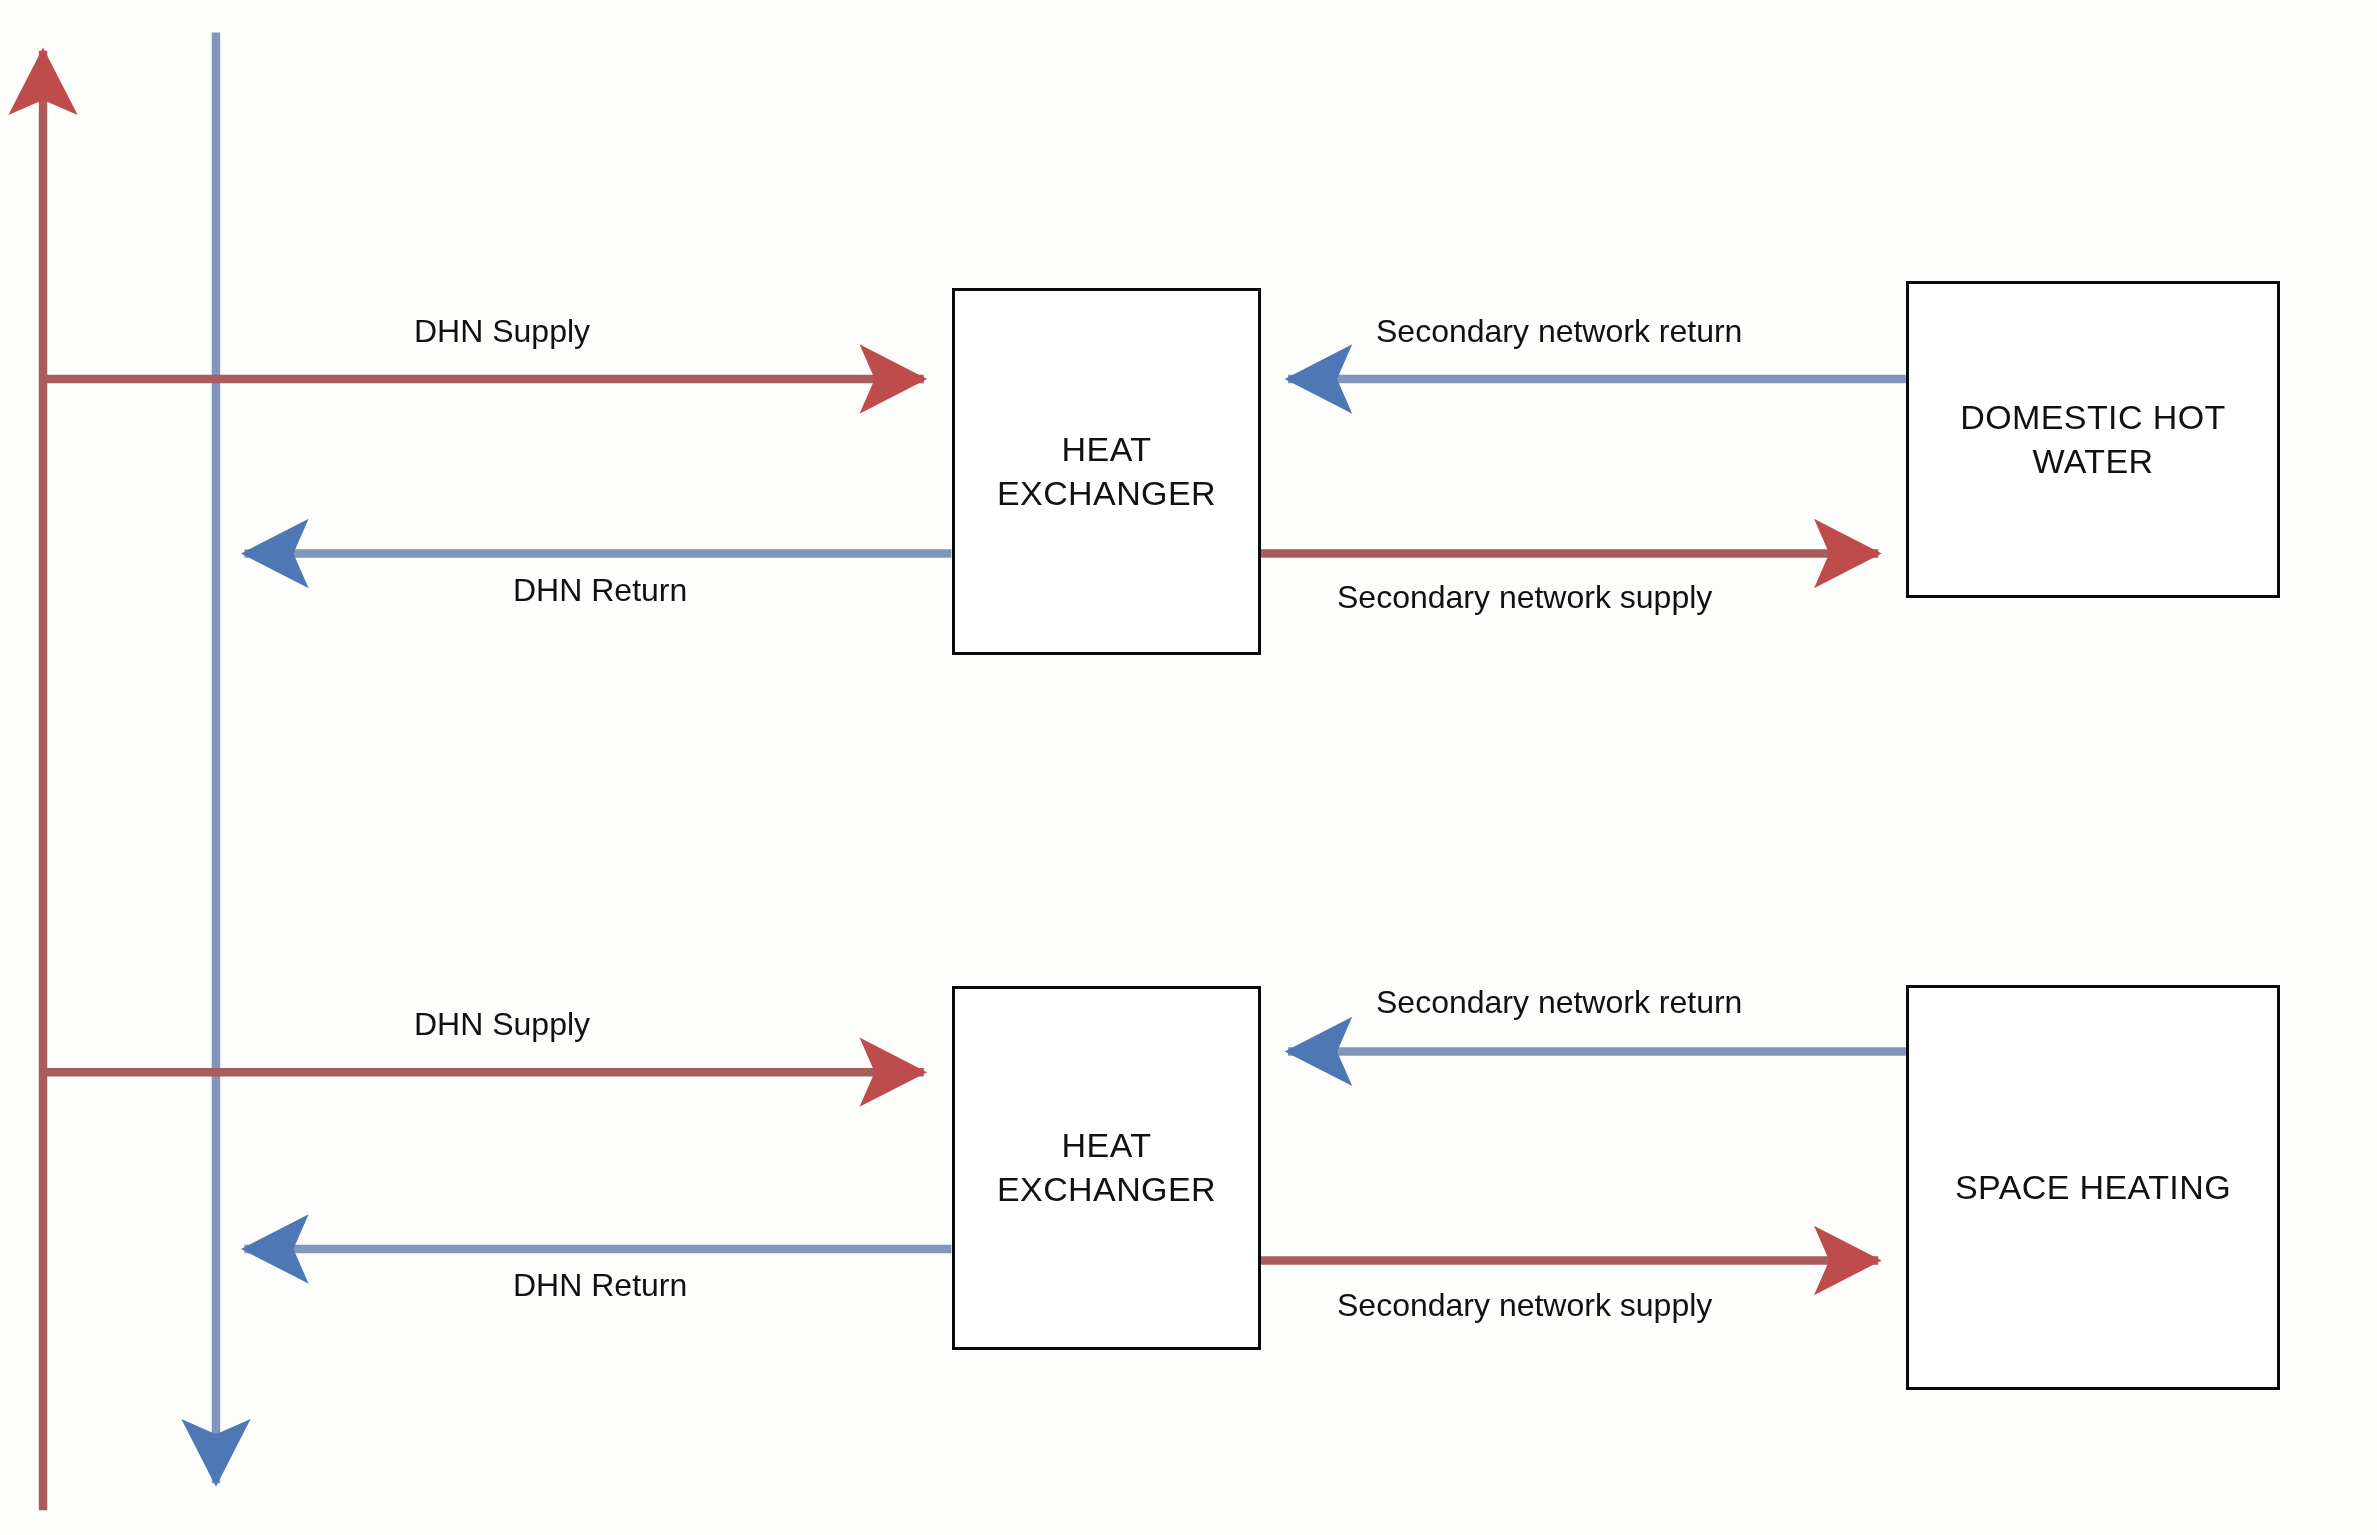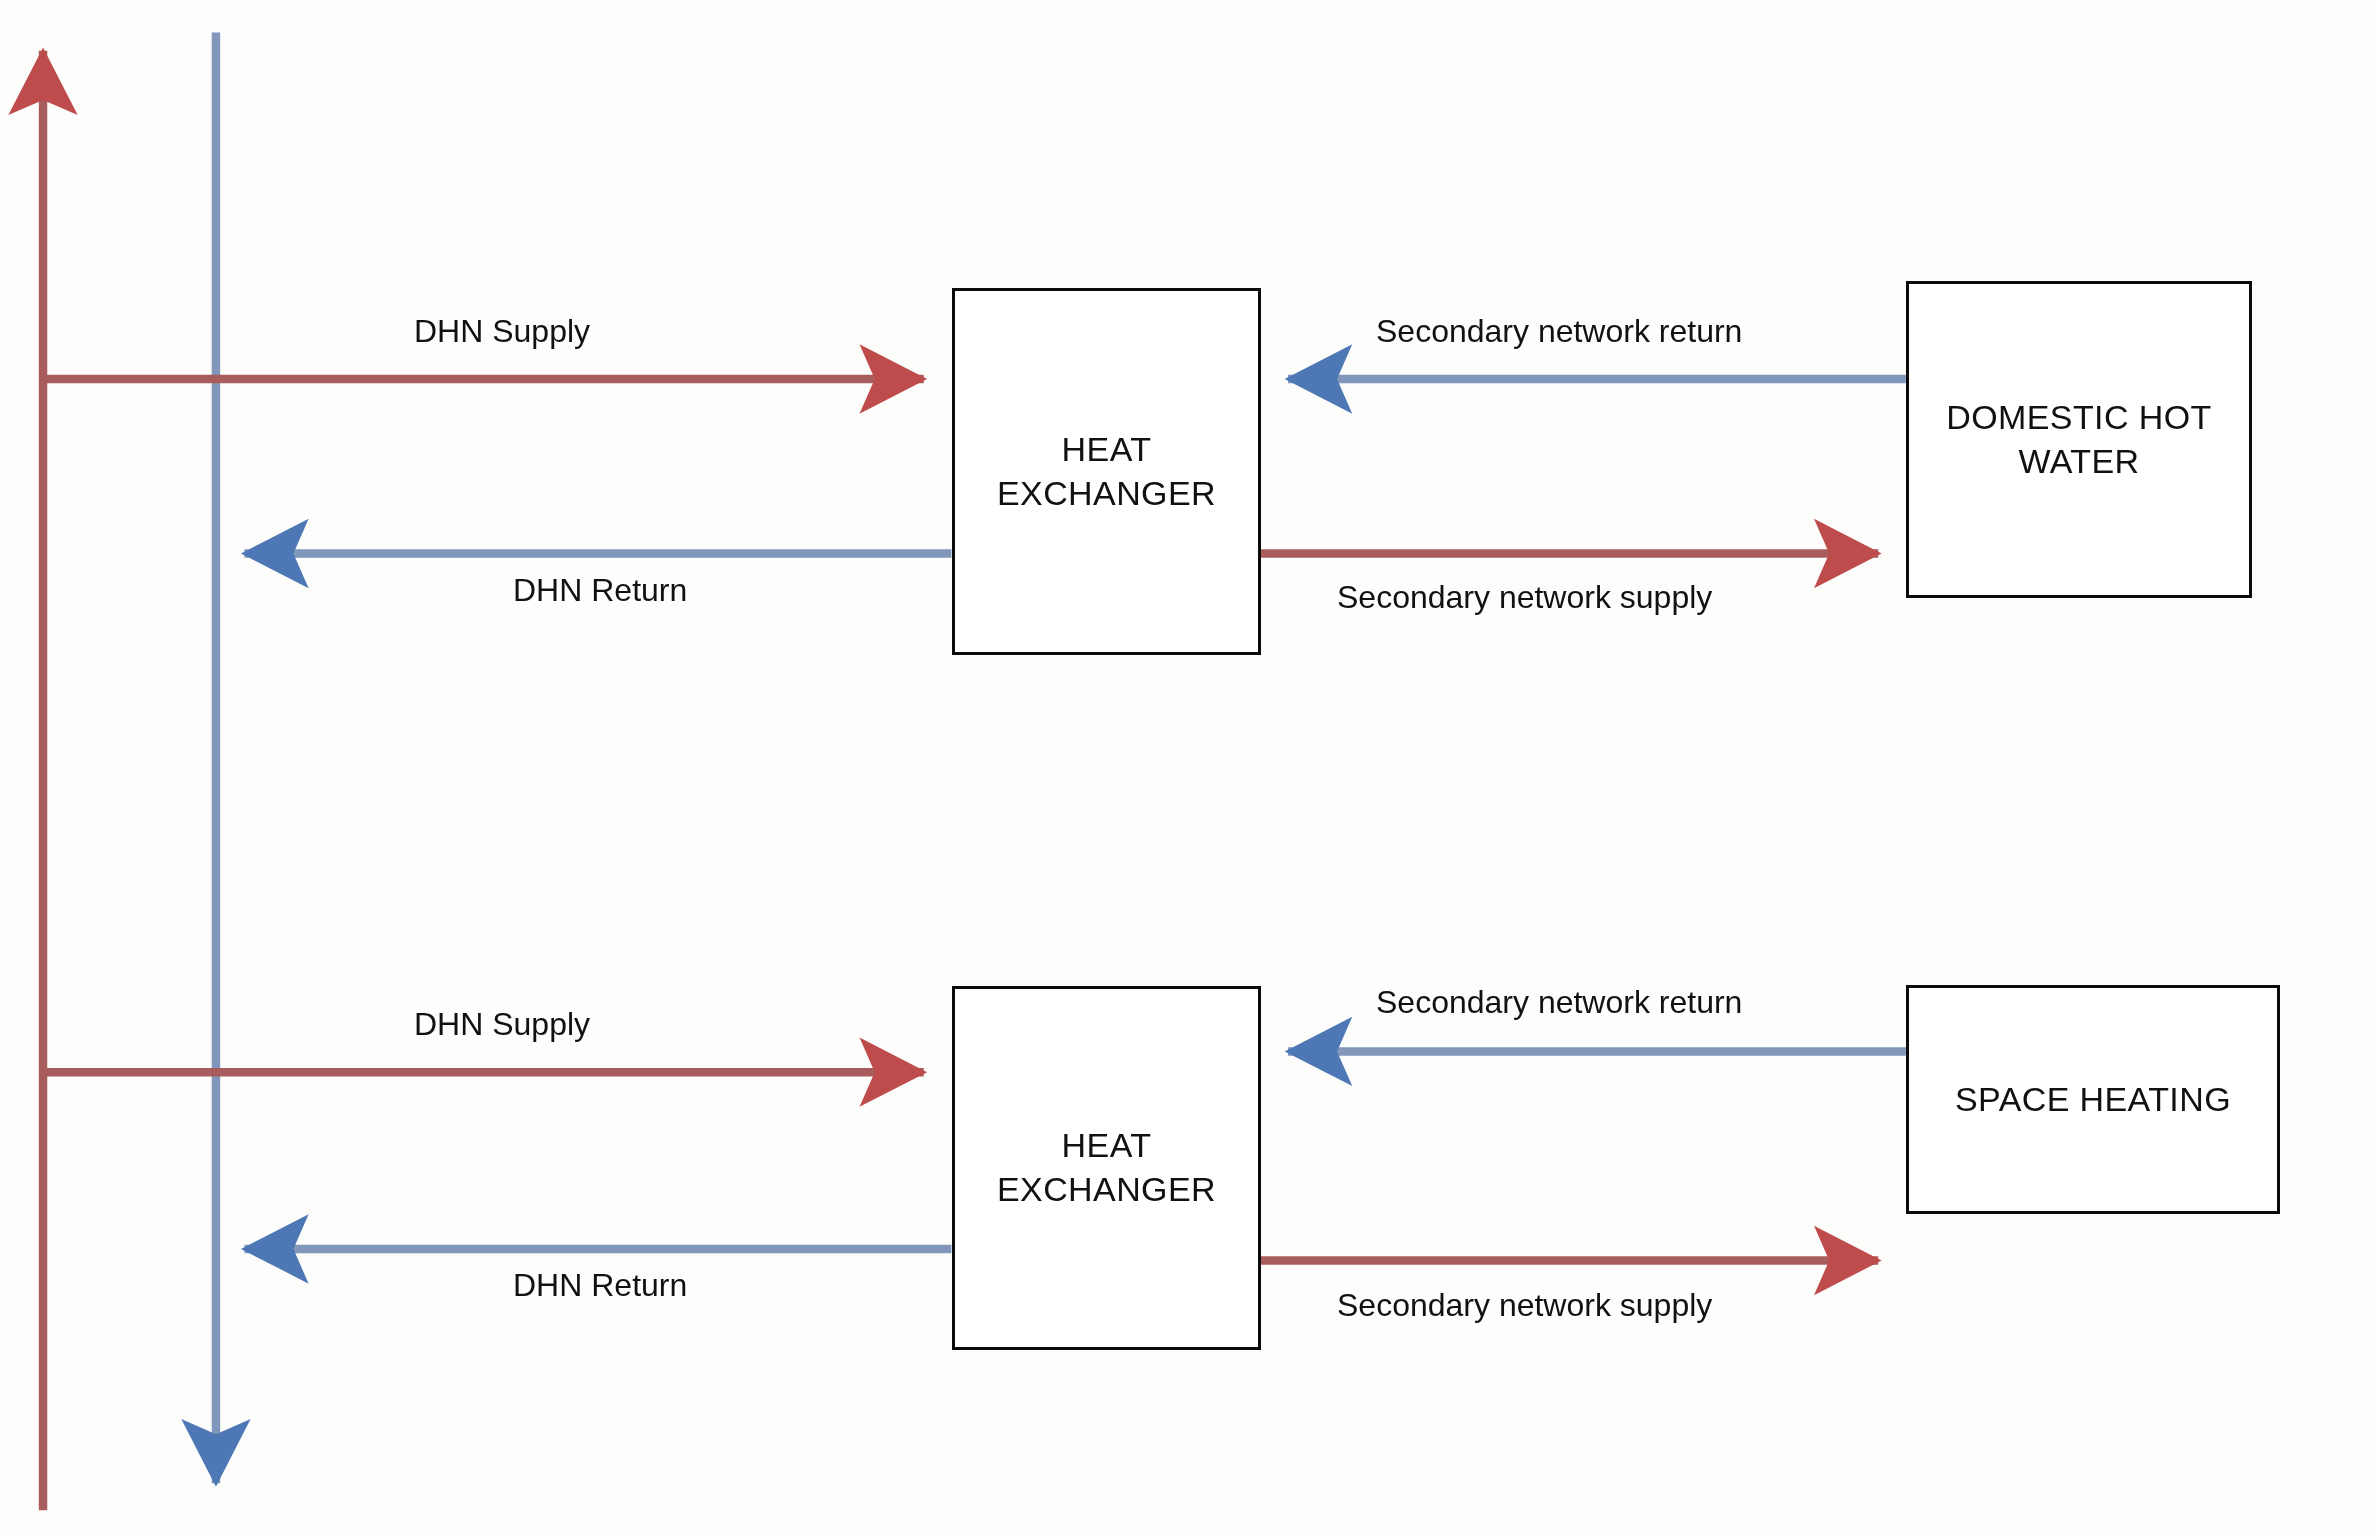--- a/index.html
+++ b/index.html
@@ -91,31 +91,31 @@
     <line x1="2480" y1="1368" x2="1676" y2="1368" stroke="#8097bb" stroke-width="11" marker-end="url(#arrow-blue-left)"></line>
 
     <line x1="1638" y1="1640" x2="2444" y2="1640" stroke="#a85c5c" stroke-width="11" marker-end="url(#arrow-red-right)"></line>
   </svg>
 
   <div class="node-box" style="left:952px; top:288px; width:309px; height:367px;">
     <span class="node-label">HEAT
 EXCHANGER</span>
   </div>
 
-  <div class="node-box" style="left:1906px; top:281px; width:346px; height:317px;">
+  <div class="node-box" style="left:1906px; top:281px; width:374px; height:317px;">
     <span class="node-label">DOMESTIC HOT
 WATER</span>
   </div>
 
   <div class="node-box" style="left:952px; top:986px; width:309px; height:364px;">
     <span class="node-label">HEAT
 EXCHANGER</span>
   </div>
 
-  <div class="node-box" style="left:1906px; top:985px; width:374px; height:229px;">
+  <div class="node-box" style="left:1906px; top:985px; width:374px; height:405px;">
     <span class="node-label">SPACE HEATING</span>
   </div>
 
   <div class="edge-label" style="left:414px; top:314px;">DHN Supply</div>
 
   <div class="edge-label" style="left:1376px; top:314px;">Secondary network return</div>
 
   <div class="edge-label" style="left:513px; top:573px;">DHN Return</div>
 
   <div class="edge-label" style="left:1337px; top:580px;">Secondary network supply</div>

